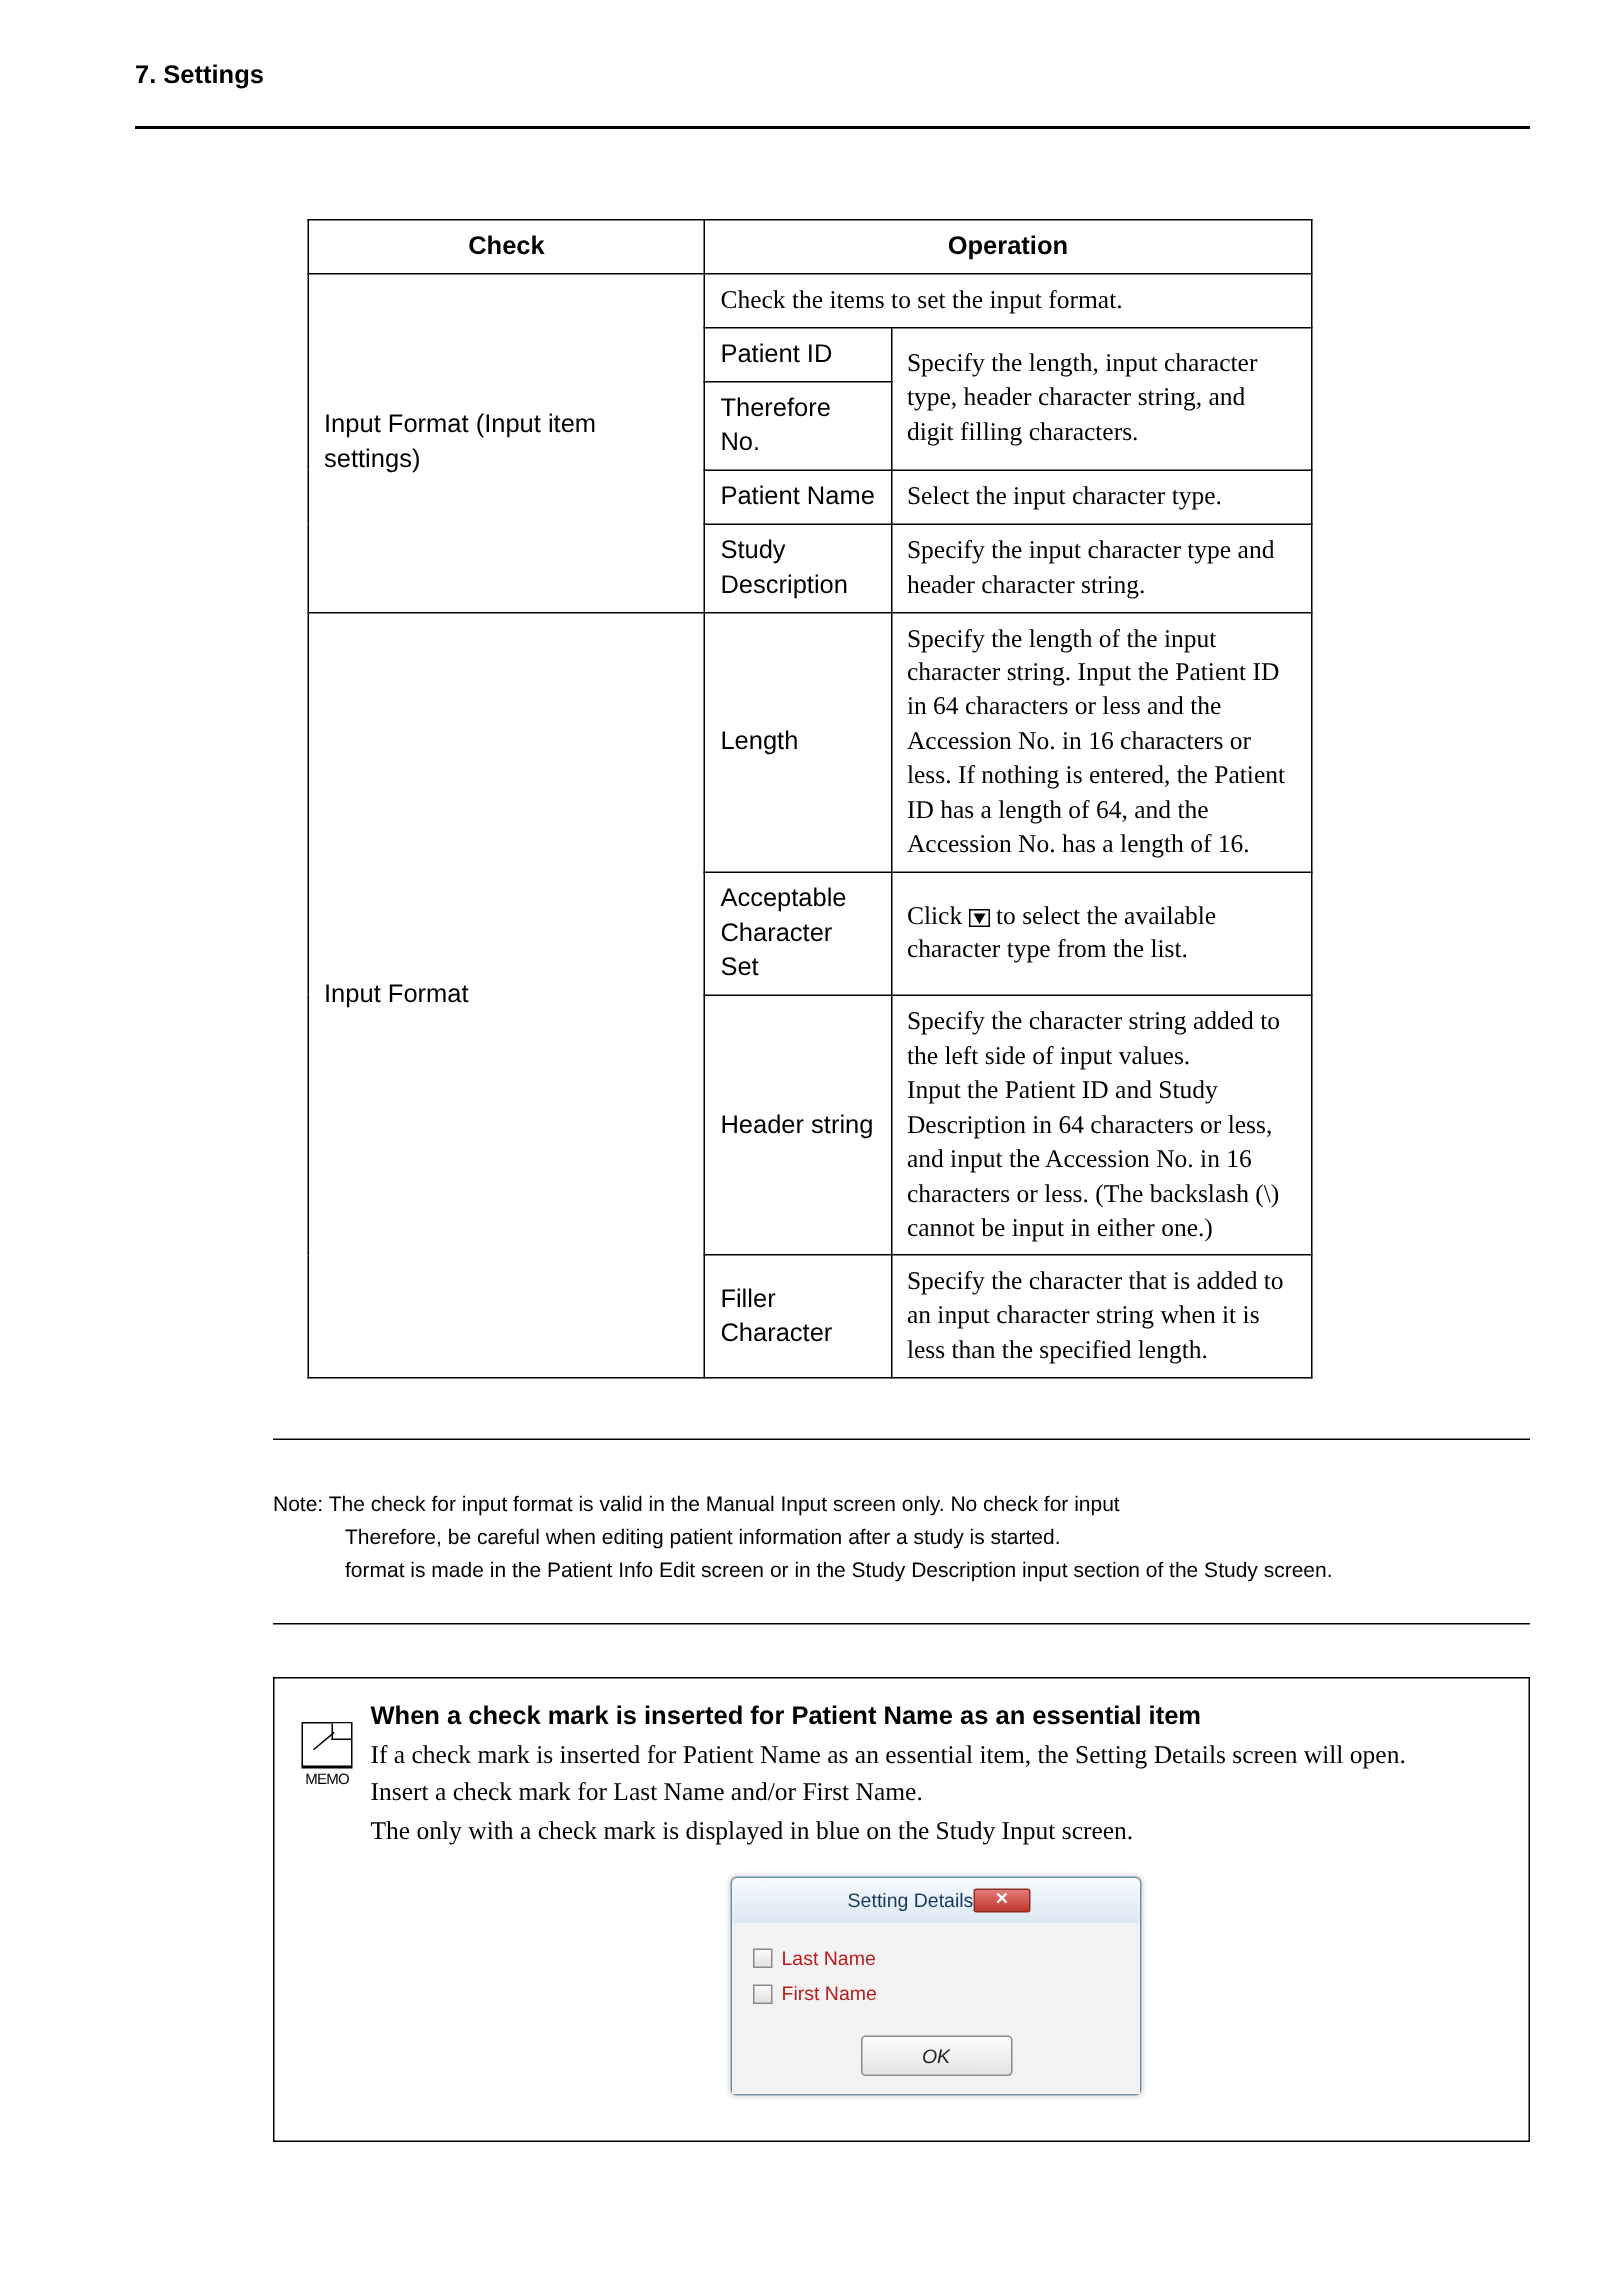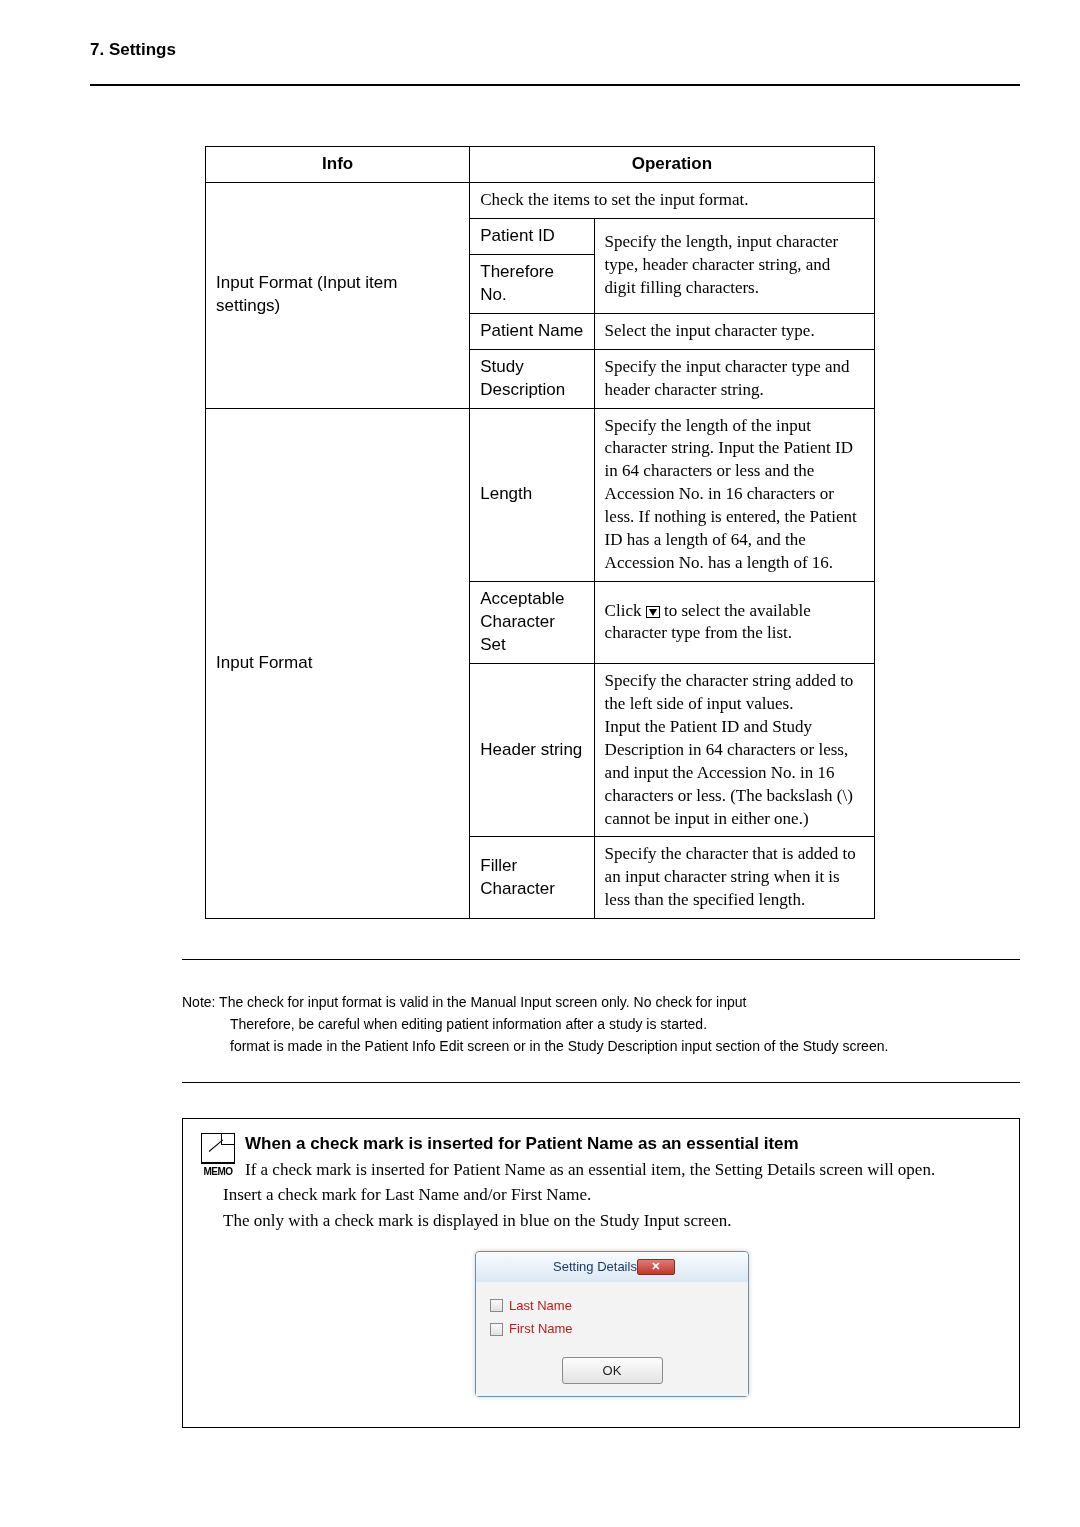--- a/index.html
+++ b/index.html
@@ -79,22 +79,21 @@
     margin: 35px 0 0 92px;
     padding: 12px 18px 30px 18px;
     font-size: 17px;
     line-height: 1.5;
     position: relative;
   }
   .memo-icon-wrap {
     float: left;
     text-align: center;
     margin-right: 10px;
-    margin-top: 2px;
-    font-weight: bold;
+    margin-top: 17px;
   }
   .memo-icon {
     width: 34px; height: 30px;
     border: 1px solid #000;
     position: relative;
     background: #fff;
   }
   .memo-icon::before {
     content: "";
     position: absolute;
@@ -119,21 +118,21 @@
     border-top: 1px solid #000;
     width: 34px;
     text-align: center;
     letter-spacing: -0.5px;
   }
   .memo-title {
     font-family: Arial, sans-serif;
     font-weight: bold;
     font-size: 17px;
   }
-  .memo-body { margin-left: 22px; }
+  .memo-body { margin-left: 46px; }
   .dialog {
     width: 274px;
     margin: 18px auto 0 auto;
     background: linear-gradient(#fafcfd,#e8eef3);
     border: 1px solid #6f8ea8;
     border-radius: 4px;
     box-shadow: 0 0 4px rgba(0,0,0,0.2);
     font-family: "Segoe UI", Arial, sans-serif;
   }
   .dialog-titlebar {
@@ -178,32 +177,33 @@
   }
   .ok-btn {
     display: inline-block;
     width: 101px;
     padding: 3px 0;
     font-size: 13px;
     background: linear-gradient(#fdfdfd,#e3e3e3);
     border: 1px solid #8a8a8a;
     border-radius: 3px;
     color: #222;
+    font-style: italic;
   }
 </style>
 </head>
 <body>
 
 <div class="page">
   <div class="header-section">7. Settings</div>
 
   <table class="main">
     <tbody>
         <tr>
-      <th class="col-item">Info</th>
+      <th class="col-item">Check</th>
       <th class="col-sub" colspan="2">Operation</th>
     </tr>
     <tr>
       <td class="sans" rowspan="5">Input Format (Input item settings)</td>
       <td class="serif" colspan="2">Check the items to set the input format.</td>
     </tr>
     <tr>
       <td class="sans">Patient ID</td>
       <td class="serif" rowspan="2">Specify the length, input character type, header character string, and digit filling characters.</td>
     </tr>

